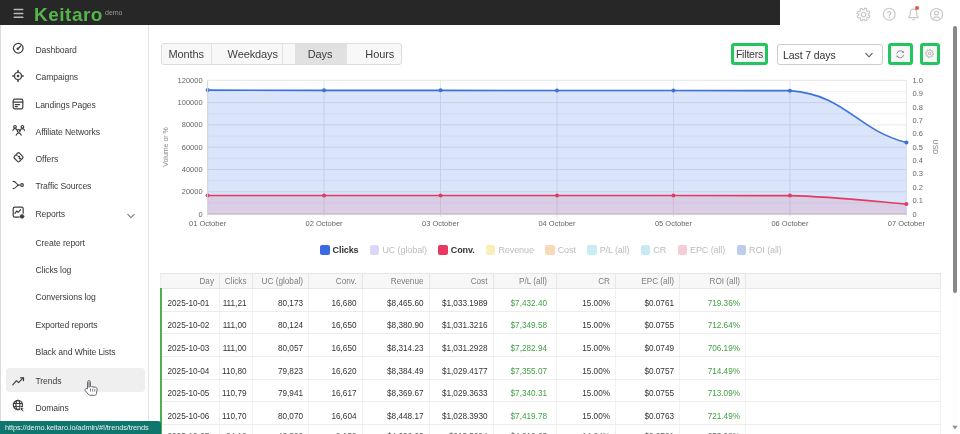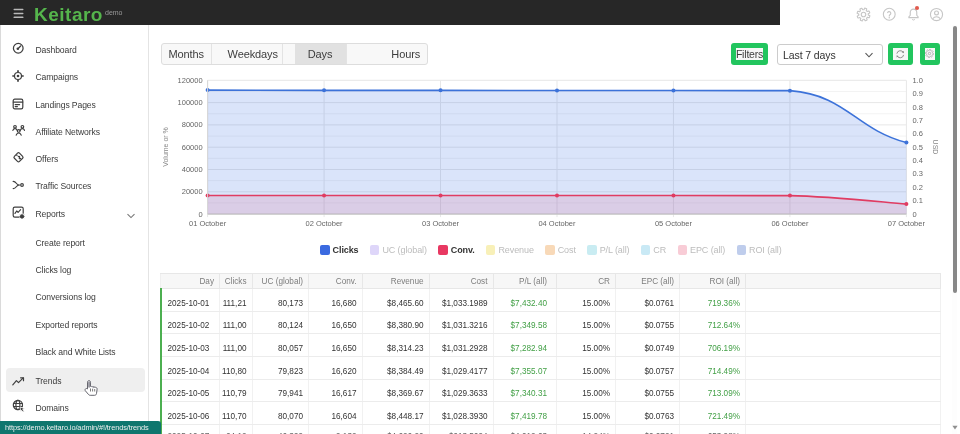--- a/index.html
+++ b/index.html
@@ -14,23 +14,23 @@
 
 #sidebar { position:absolute; left:0; top:25px; width:149px; height:409px; background:#fff; border-right:1px solid #e4e4e4; }
 .mrow { position:absolute; left:0; width:149px; height:24px; }
 .mrow .lbl { position:absolute; left:35.5px; top:50%; transform:translateY(-50%); font-size:8.6px; color:#3b3b3b; white-space:nowrap; letter-spacing:-0.1px; }
 .mrow .mic { position:absolute; left:11.5px; top:50%; transform:translateY(-50%); }
 #hl { position:absolute; left:5.5px; top:367.5px; width:139.5px; height:24.5px; background:#efefef; border-radius:4px; }
 #ledge { position:absolute; left:0; top:25px; width:1px; height:409px; background:#dadada; }
 
 #tabs { position:absolute; left:160.5px; top:43px; height:21.5px; background:#f8f8f8; border:1px solid #ddd; border-radius:3px; display:flex; overflow:hidden;gap:12px; }
 #tabs .tab { height:100%; display:flex; align-items:center; justify-content:center; font-size:11px; letter-spacing:-0.1px; color:#3d3d3d; border-right:1px solid #e3e3e3; }
-#tabs .tab:last-child { border-right:none;margin-left:26px; }
+#tabs .tab:last-child { border-right:none; }
 #tabs .sel { background:#e1e1e1; }
-.btn { position:absolute; top:43px; height:21.5px; background:#f7f7f7; border:5px solid #22c55e; border-radius:3px; display:flex; align-items:center; justify-content:center; }
+.btn { position:absolute; top:43px; height:21.5px; background:#f7f7f7; border:3px solid #22c55e; border-radius:3px; display:flex; align-items:center; justify-content:center; }
 #filters { left:731px; width:37px; font-size:10.5px; letter-spacing:-0.2px; color:#3d3d3d; }
 #dd { position:absolute; left:777px; top:43.5px; width:106px; height:21px; background:#fff; border:1px solid #ccc; border-radius:3px; }
 #dd span { position:absolute; left:5px; top:4px; font-size:10.5px; color:#333; letter-spacing:-0.1px; }
 #refresh { left:888px; width:24.5px; }
 #gearbtn { left:919.5px; width:20.5px; }
 
 #legend { position:absolute; left:155px; top:245px; width:792px; display:flex; justify-content:center; align-items:center; }
 .li { display:flex; align-items:center; margin:0 5.8px; }
 .li .sq { width:9.3px; height:9.3px; border-radius:2px; margin-right:3px; }
 .li .lt { font-size:9px; white-space:nowrap; letter-spacing:-0.1px; }

